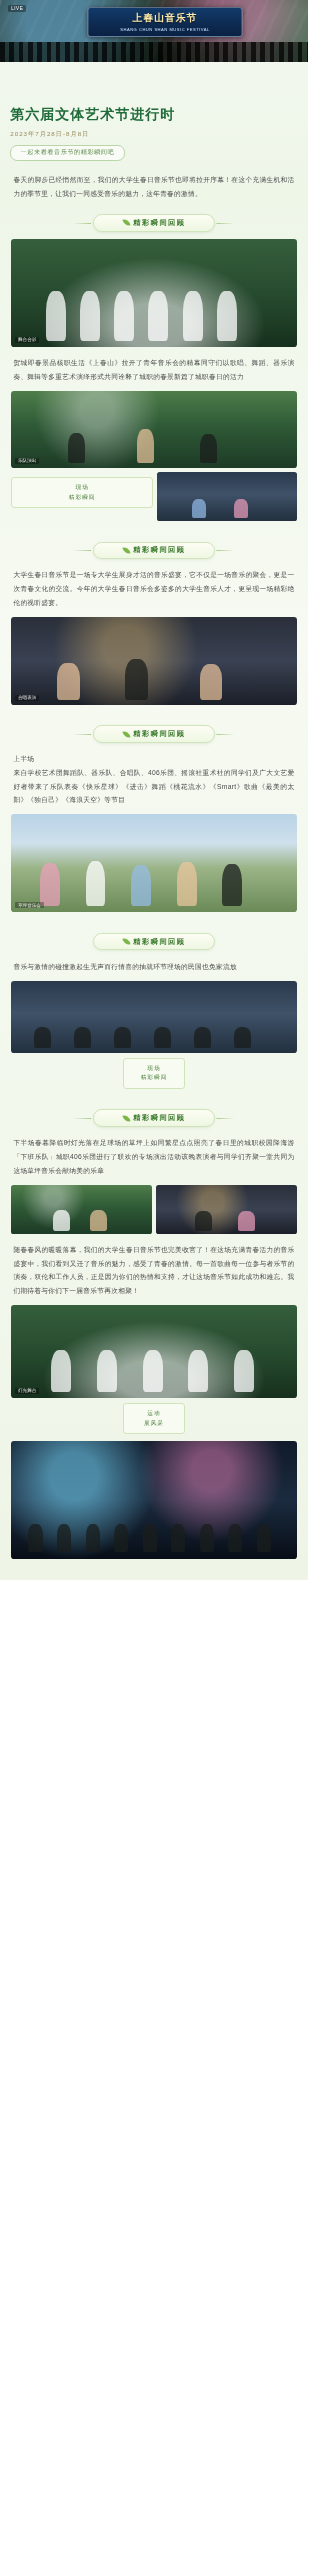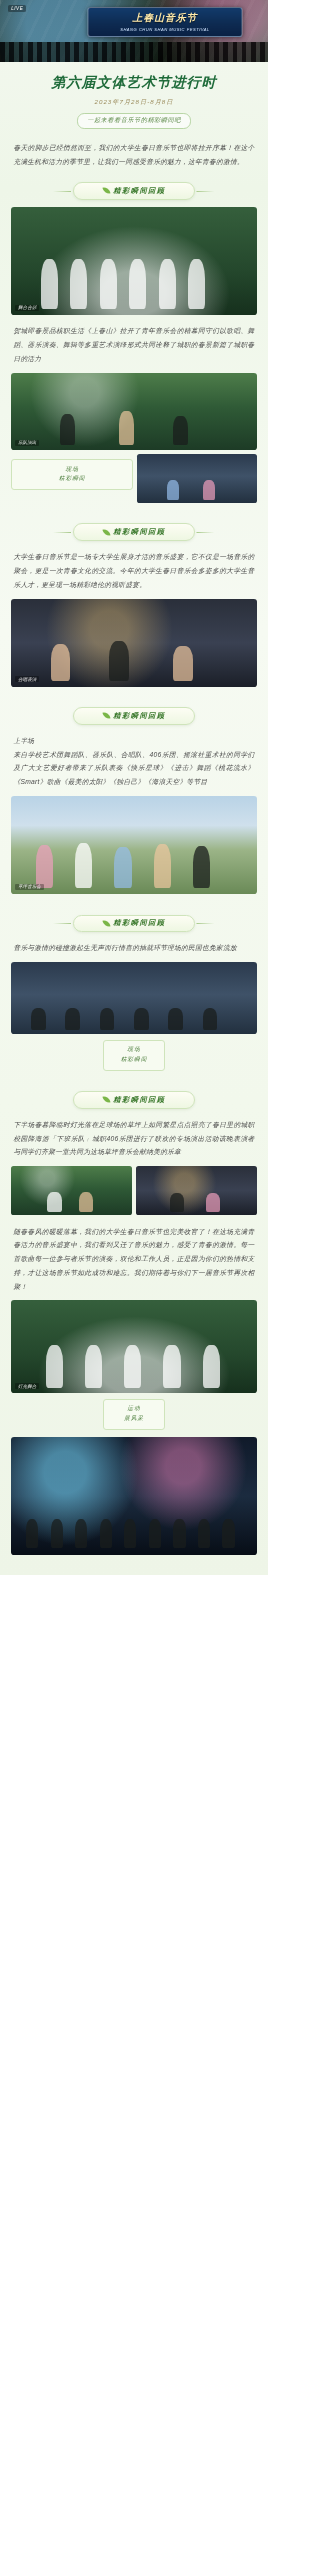--- a/index.html
+++ b/index.html
@@ -6,25 +6,24 @@
   html, body {
     margin: 0; padding: 0;
     background: #ffffff;
   }
   body {
     width: 330px;
     font-family: "Liberation Sans", "DejaVu Sans", sans-serif;
     color: #333;
   }
   .page {
-    width: 268px;
+    width: 308px;
     position: relative;
     background: linear-gradient(180deg,#f3f8ef 0%, #eef6e8 12%, #f6faf2 40%, #f2f8ec 70%, #eef5e7 100%);
     overflow: hidden;
-    font-style: italic;
   }
 
   
   .hero {
     position: relative;
     width: 330px;
     height: 62px;
     background: #121b12;
     overflow: hidden;
   }
@@ -68,22 +67,22 @@
     font-size: 4.1px; color: #cfe3ff; letter-spacing: 0.5px;
   }
   .hero-tag {
     position: absolute; left: 8.2px; top: 5.2px;
     font-size: 4.6px; color: #ffffff; background: rgba(0,0,0,0.35);
     padding: 1px 3.1px; border-radius: 1.5px; letter-spacing: 0.5px;
   }
 
   
   .title-wrap {
-    text-align: center;
     padding: 11.3px 10.3px 3.1px;
+    margin-top: 32px;
   }
   .main-title {
     font-size: 14px;
     font-weight: bold;
     color: #1f6b3a;
     letter-spacing: 1px;
     line-height: 1.3;
   }
   .date-line {
     margin-top: 6.2px;

